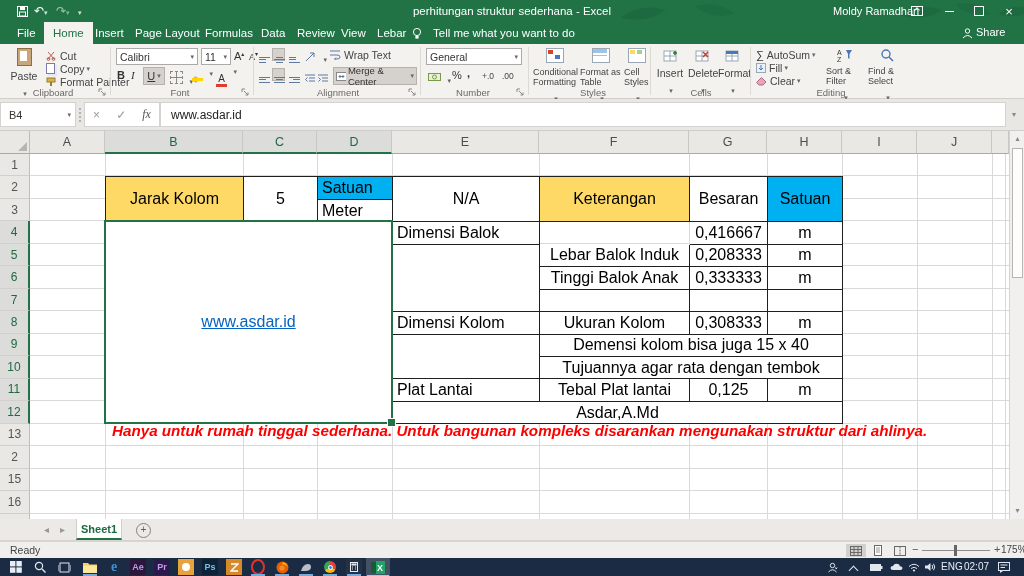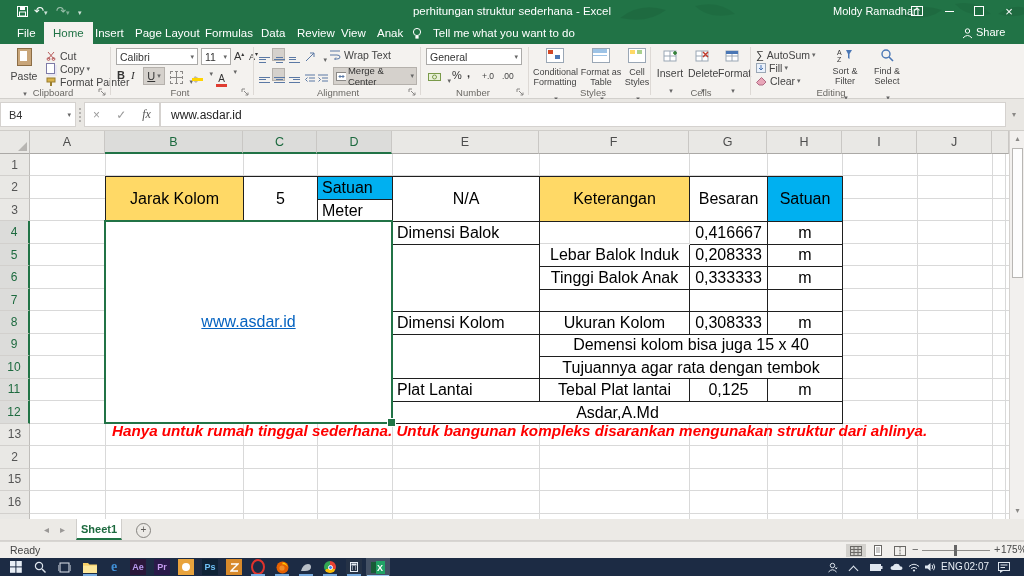--- a/index.html
+++ b/index.html
@@ -36,21 +36,21 @@
   .combo{background:#fff;border:1px solid #abaaa8;font-size:10.5px;color:#333;display:flex;align-items:center;box-sizing:border-box;padding:0 3px;}
   .combo .caret{margin-left:auto;}
   .pressed{background:#d5d1cc;border:1px solid #b5b1ac;box-sizing:border-box;}
   .fbtn{font-size:11px;color:#333;}
   .alic{display:inline-block;width:11px;height:9px;}
   .alic i{display:block;height:1px;background:#5b79a5;margin-top:1.6px;}
   .alic i.sh{width:7px;}
   .alic.ctr i.sh{margin-left:2px;}
   .alic.rgt i.sh{margin-left:4px;}
   .launcher{width:9px;height:9px;}
-  .twol{font-size:9px;color:#444;text-align:center;line-height:10px;}
+  .twol{font-size:9px;color:#444;text-align:left;line-height:10px;}
   .styic{display:inline-block;width:16px;height:13px;border:1px solid #9aa7b5;background:
      linear-gradient(#fff,#fff);position:relative;}
 
   
   #fbar{left:0;top:99px;width:1024px;height:32px;background:#e9e7e3;border-bottom:1px solid #cfcdc9;box-sizing:border-box;}
   #namebox{left:0;top:3px;width:76px;height:25px;background:#fff;border:1px solid #d5d2cf;box-sizing:border-box;font-size:11px;color:#333;padding-left:8px;display:flex;align-items:center;}
   #fx-btns{left:84px;top:3px;width:76px;height:25px;background:#fff;border:1px solid #d5d2cf;box-sizing:border-box;display:flex;align-items:center;justify-content:space-around;}
   #fx-field{left:160px;top:3px;width:846px;height:25px;background:#fff;border:1px solid #d5d2cf;box-sizing:border-box;font-size:12px;color:#222;display:flex;align-items:center;padding-left:10px;}
   .fxg{color:#9a9a9a;font-size:12px;}
   .dots{width:3px;height:14px;border-left:2px dotted #b5b3b0;left:79px;top:9px;}
@@ -152,21 +152,21 @@
 
   <div id="tabrow" class="abs">
     <div class="abs rtab" style="left:8px">File</div>
     <div class="abs rtab active" style="left:44px">Home</div>
     <div class="abs rtab" style="left:86px">Insert</div>
     <div class="abs rtab" style="left:126px">Page Layout</div>
     <div class="abs rtab" style="left:196px">Formulas</div>
     <div class="abs rtab" style="left:252px">Data</div>
     <div class="abs rtab" style="left:288px">Review</div>
     <div class="abs rtab" style="left:332px">View</div>
-    <div class="abs rtab" style="left:368px">Anak</div>
+    <div class="abs rtab" style="left:368px">Lebar</div>
     <svg class="abs" style="left:412px;top:5px" width="10" height="13">
         <circle cx="5" cy="5" r="3.6" fill="none" stroke="#fff"></circle>
         <rect x="3.4" y="9" width="3.2" height="2.6" fill="#fff"></rect>
       </svg>
     <div class="abs rtab" style="left:424px">Tell me what you want to do</div>
     <svg class="abs" style="left:962px;top:6px" width="11" height="11">
         <circle cx="5.5" cy="3" r="2.2" fill="none" stroke="#fff"></circle>
         <path d="M1 10 q4.5 -5 9 0" fill="none" stroke="#fff"></path>
       </svg>
     <div class="abs" style="left:976px;top:4px" id="share">Share</div>

